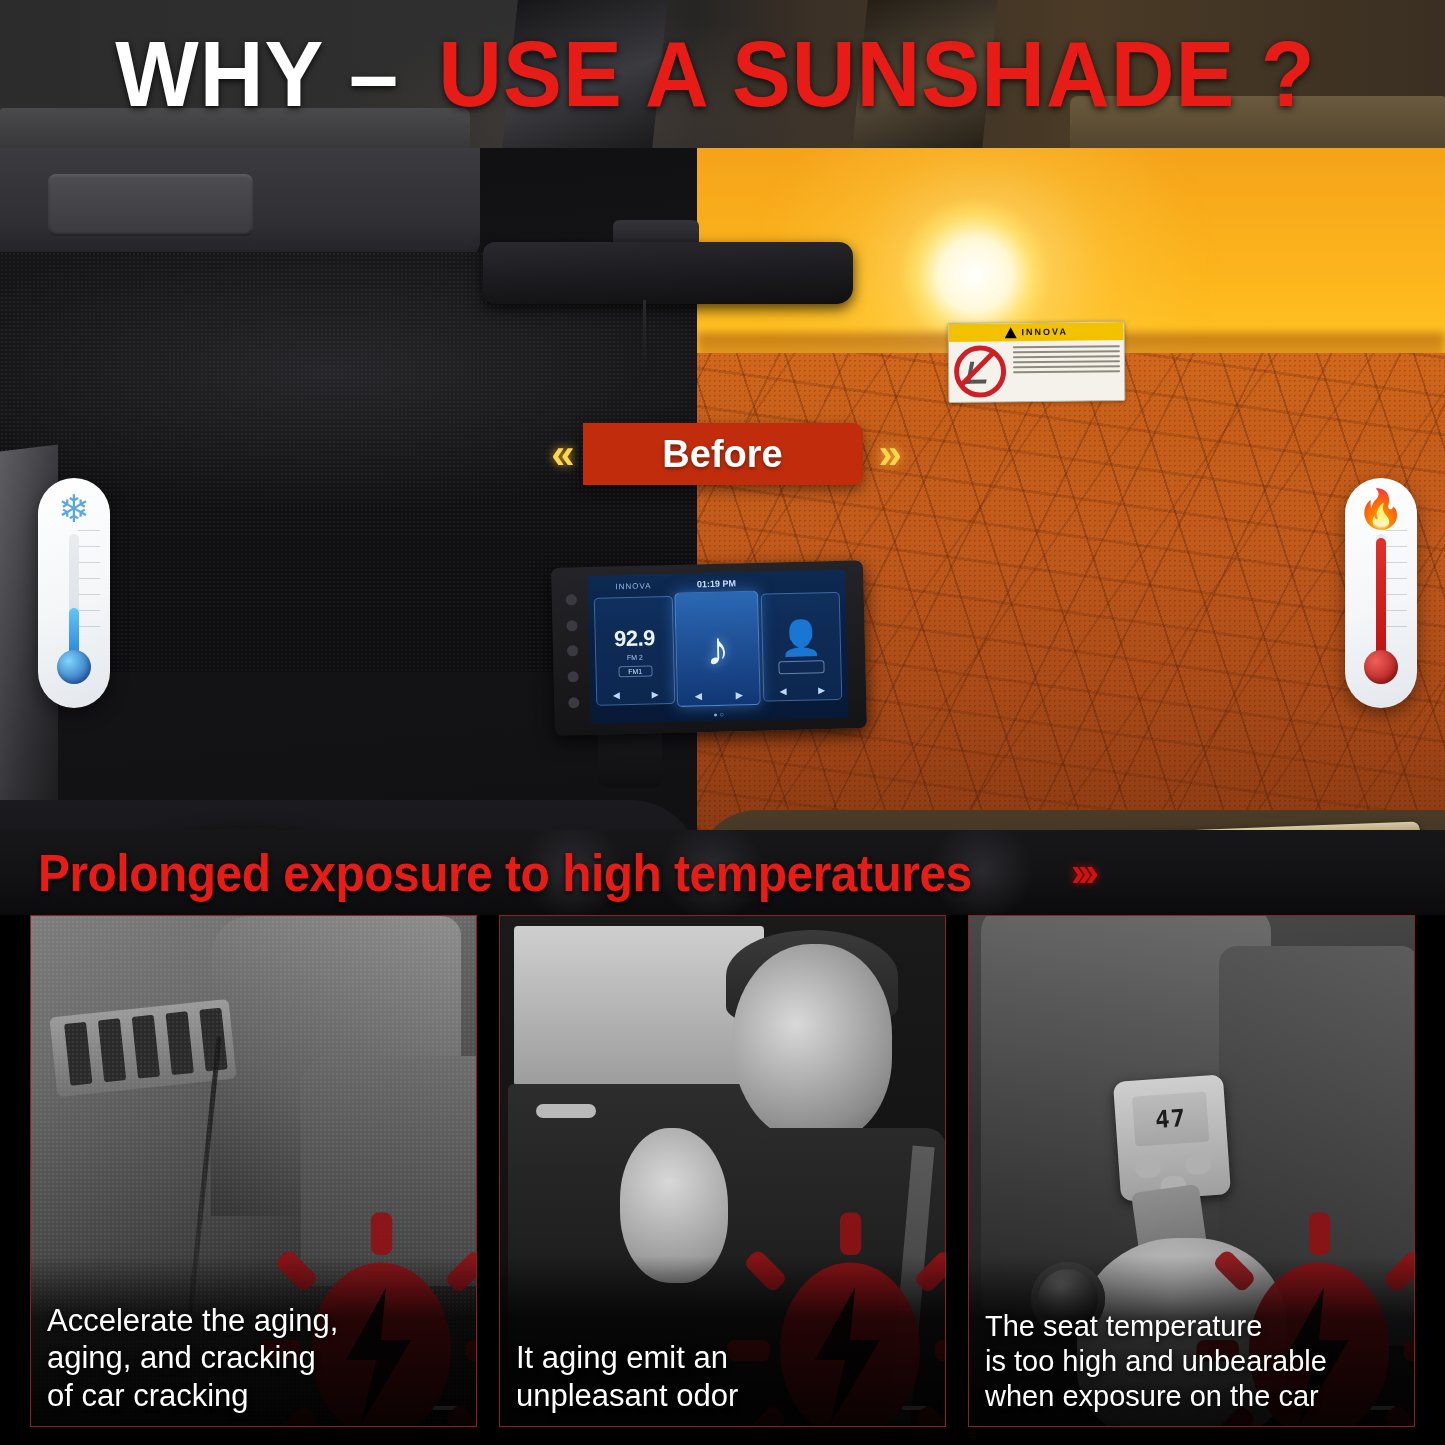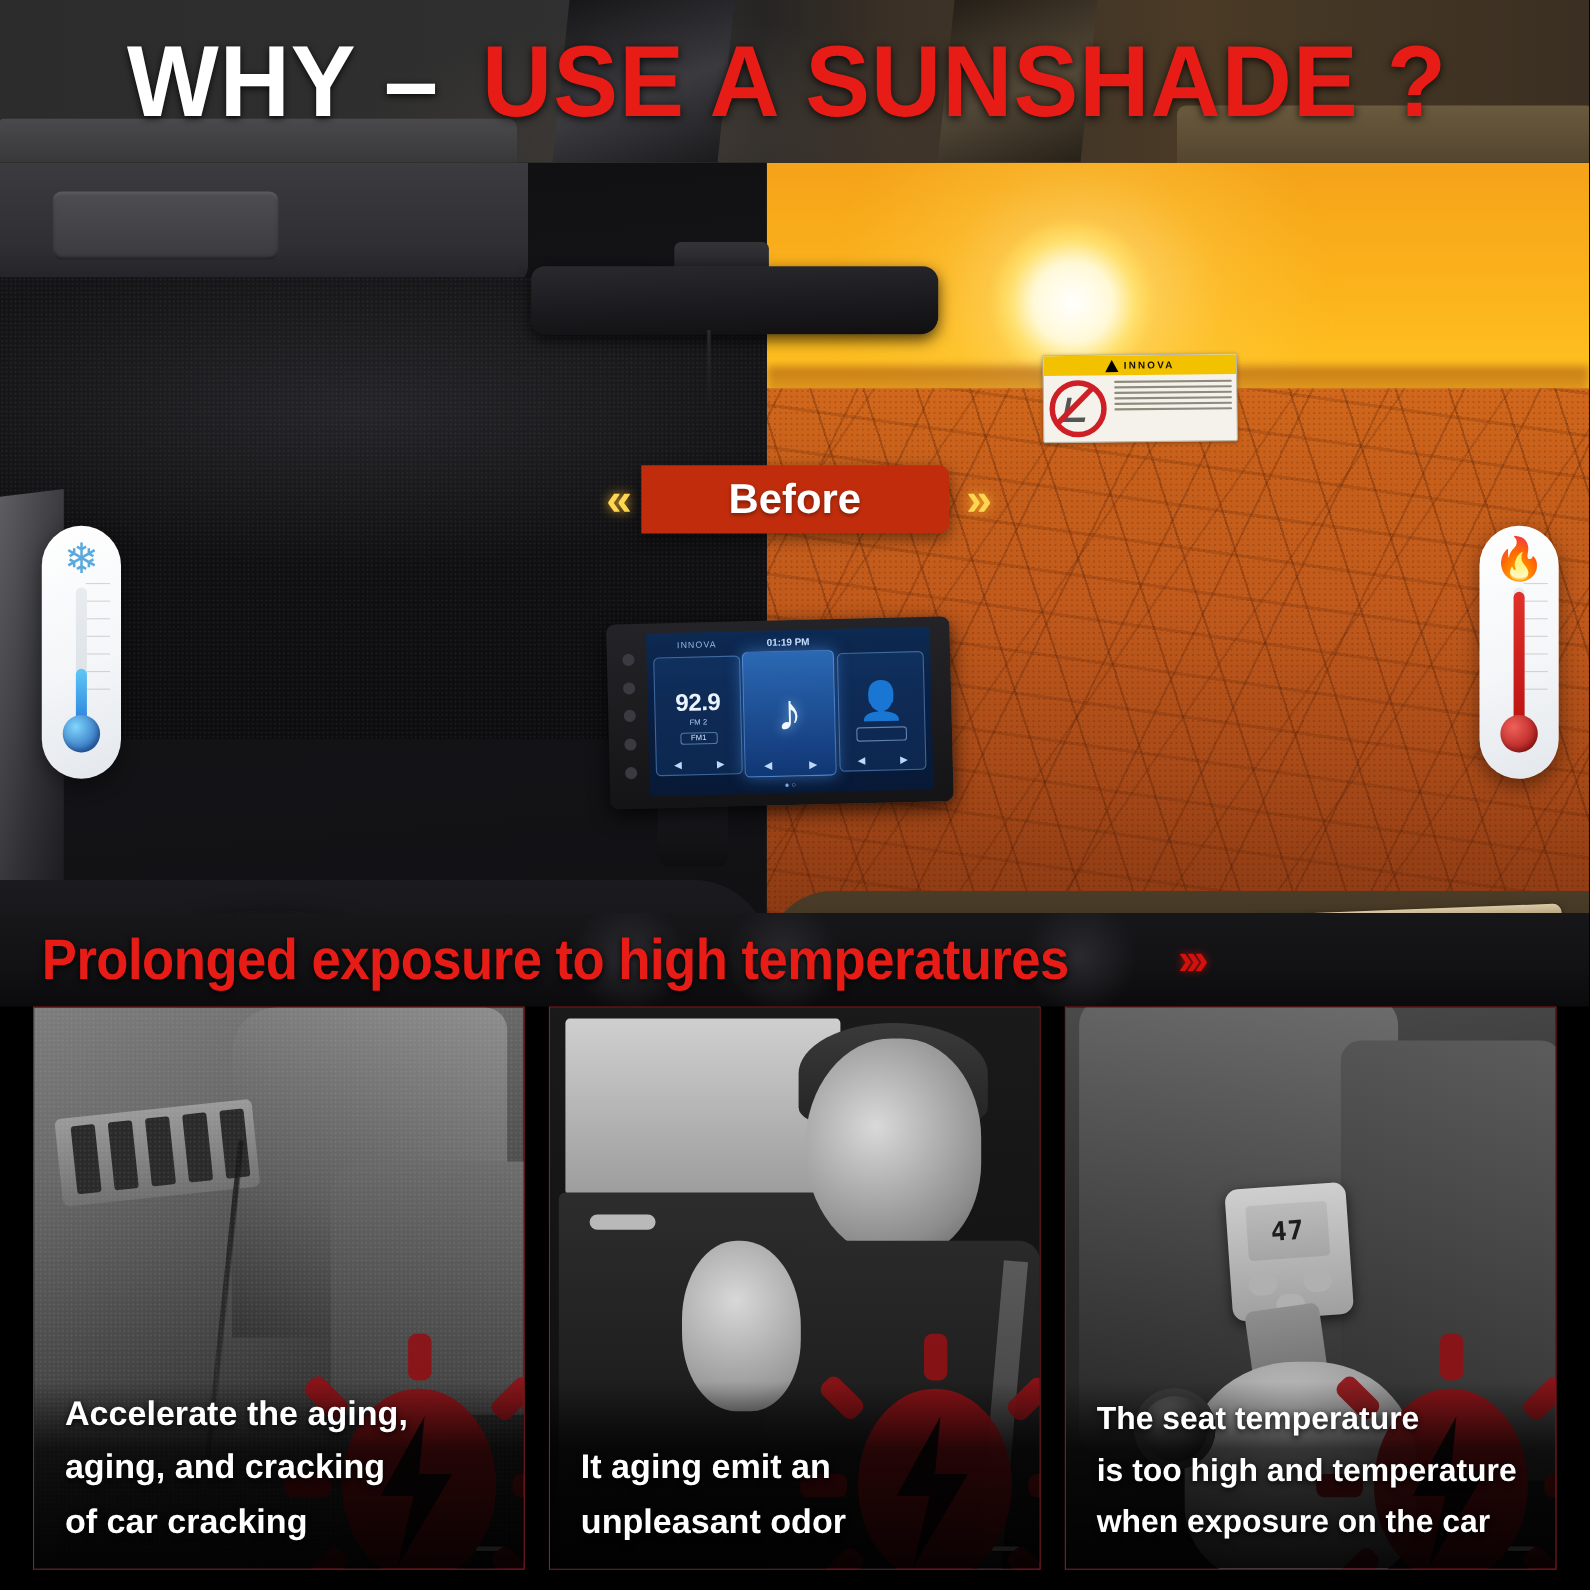--- a/index.html
+++ b/index.html
@@ -541,25 +541,25 @@
   }
 
   
   .cap {
     position: absolute; left: 0; bottom: 0; width: 100%;
     padding: 0 14px 12px 16px;
     box-sizing: border-box;
     z-index: 5;
   }
   .cap p {
-    margin: 12px;
+    margin: 0;
     color: #fff;
     font-size: 31px;
     line-height: 1.21;
-    font-weight: 700;
+    font-weight: 400;
     text-shadow: 0 2px 6px rgba(0,0,0,0.95);
   }
   .cap.cap3 p { font-size: 29px; }
   .cap-dash {
     position:absolute; right:18px; bottom:16px;
     width:26px; height:4px; background:#cfcfcf; border-radius:2px;
     box-shadow: 0 1px 3px rgba(0,0,0,0.8);
   }
   .cap-grad {
     position:absolute; left:0; bottom:0; width:100%; height:170px;
@@ -836,20 +836,20 @@
           <rect x="24" y="32" width="17" height="34" rx="6" transform="rotate(-45 32 49)"></rect>
           <rect x="160" y="32" width="17" height="34" rx="6" transform="rotate(45 168 49)"></rect>
           <rect x="24" y="156" width="17" height="34" rx="6" transform="rotate(45 32 173)"></rect>
           <rect x="160" y="156" width="17" height="34" rx="6" transform="rotate(-45 168 173)"></rect>
         </g>
         <path d="M104 62 L72 120 L96 120 L84 172 L124 104 L100 104 Z" fill="#120608"></path>
       </svg>
       <div class="cap-grad"></div>
       <div class="cap cap3">
         <p>The seat temperature</p>
-        <p>is too high and temperature</p>
+        <p>is too high and unbearable</p>
         <p>when exposure on the car</p>
       </div>
       <span class="cap-dash"></span>
     </div>
 
   </div>
 </div>
 
 </body></html>

